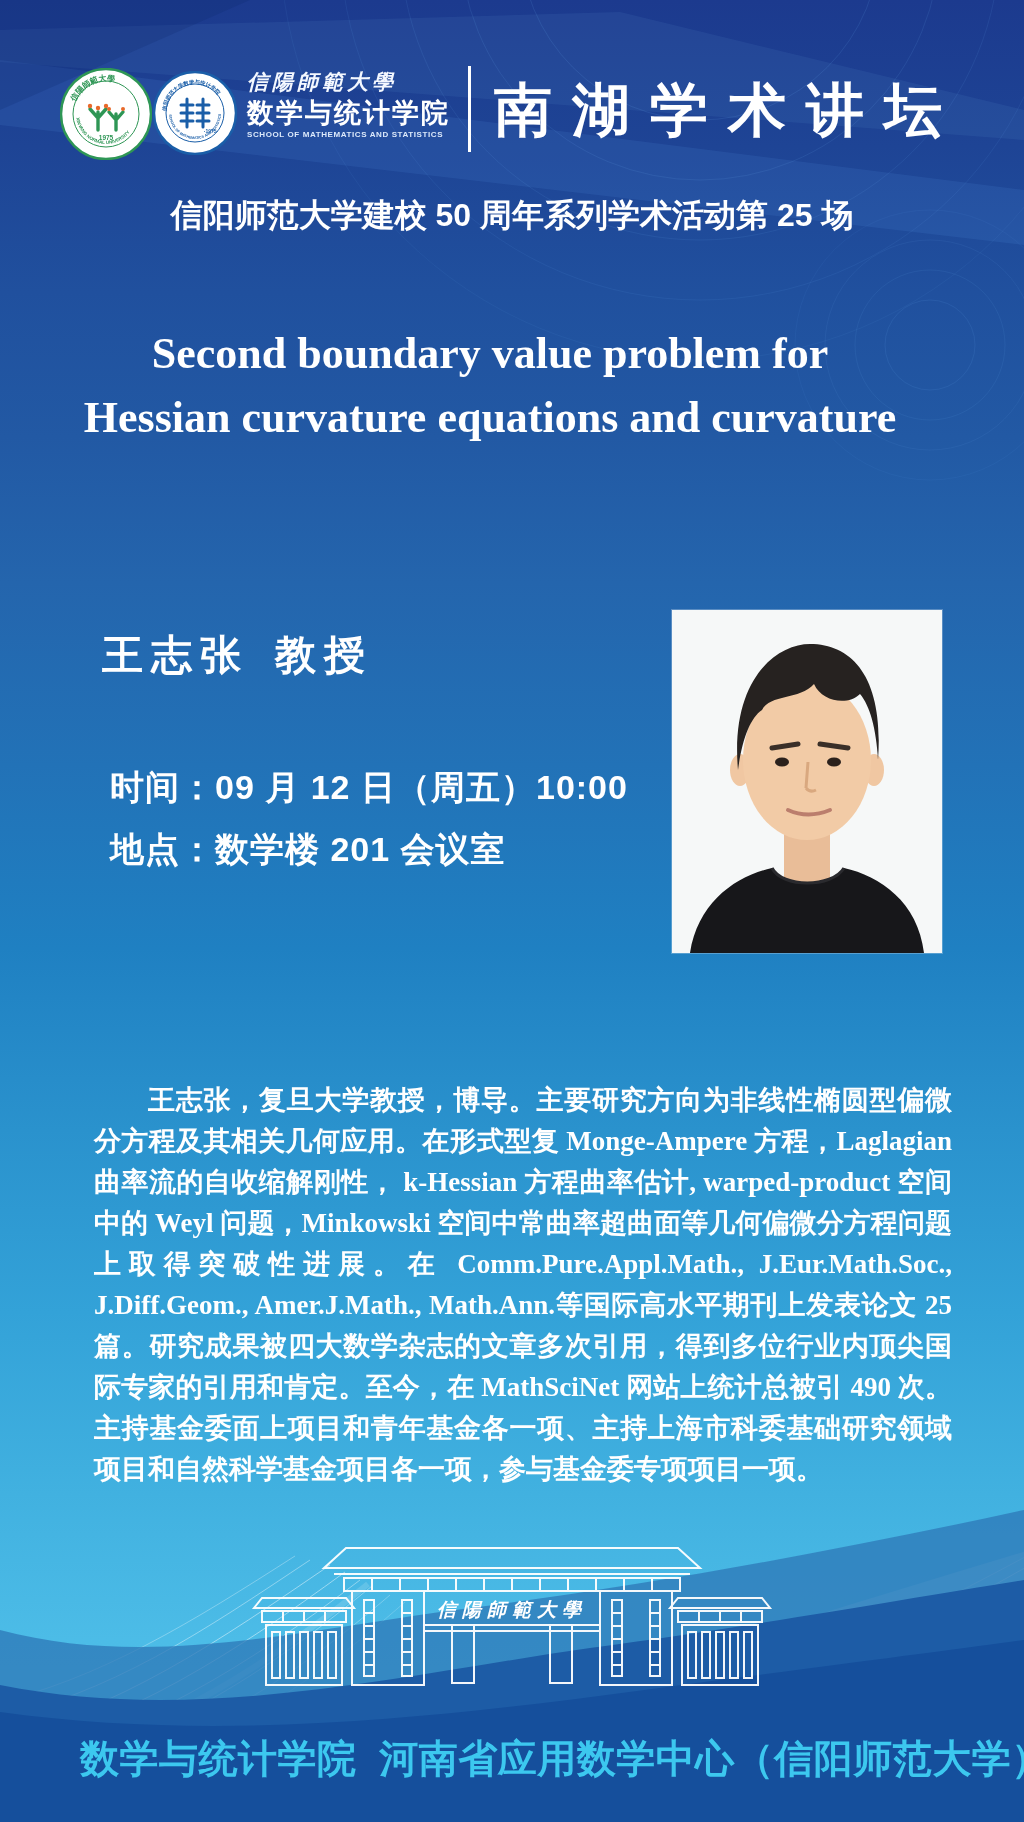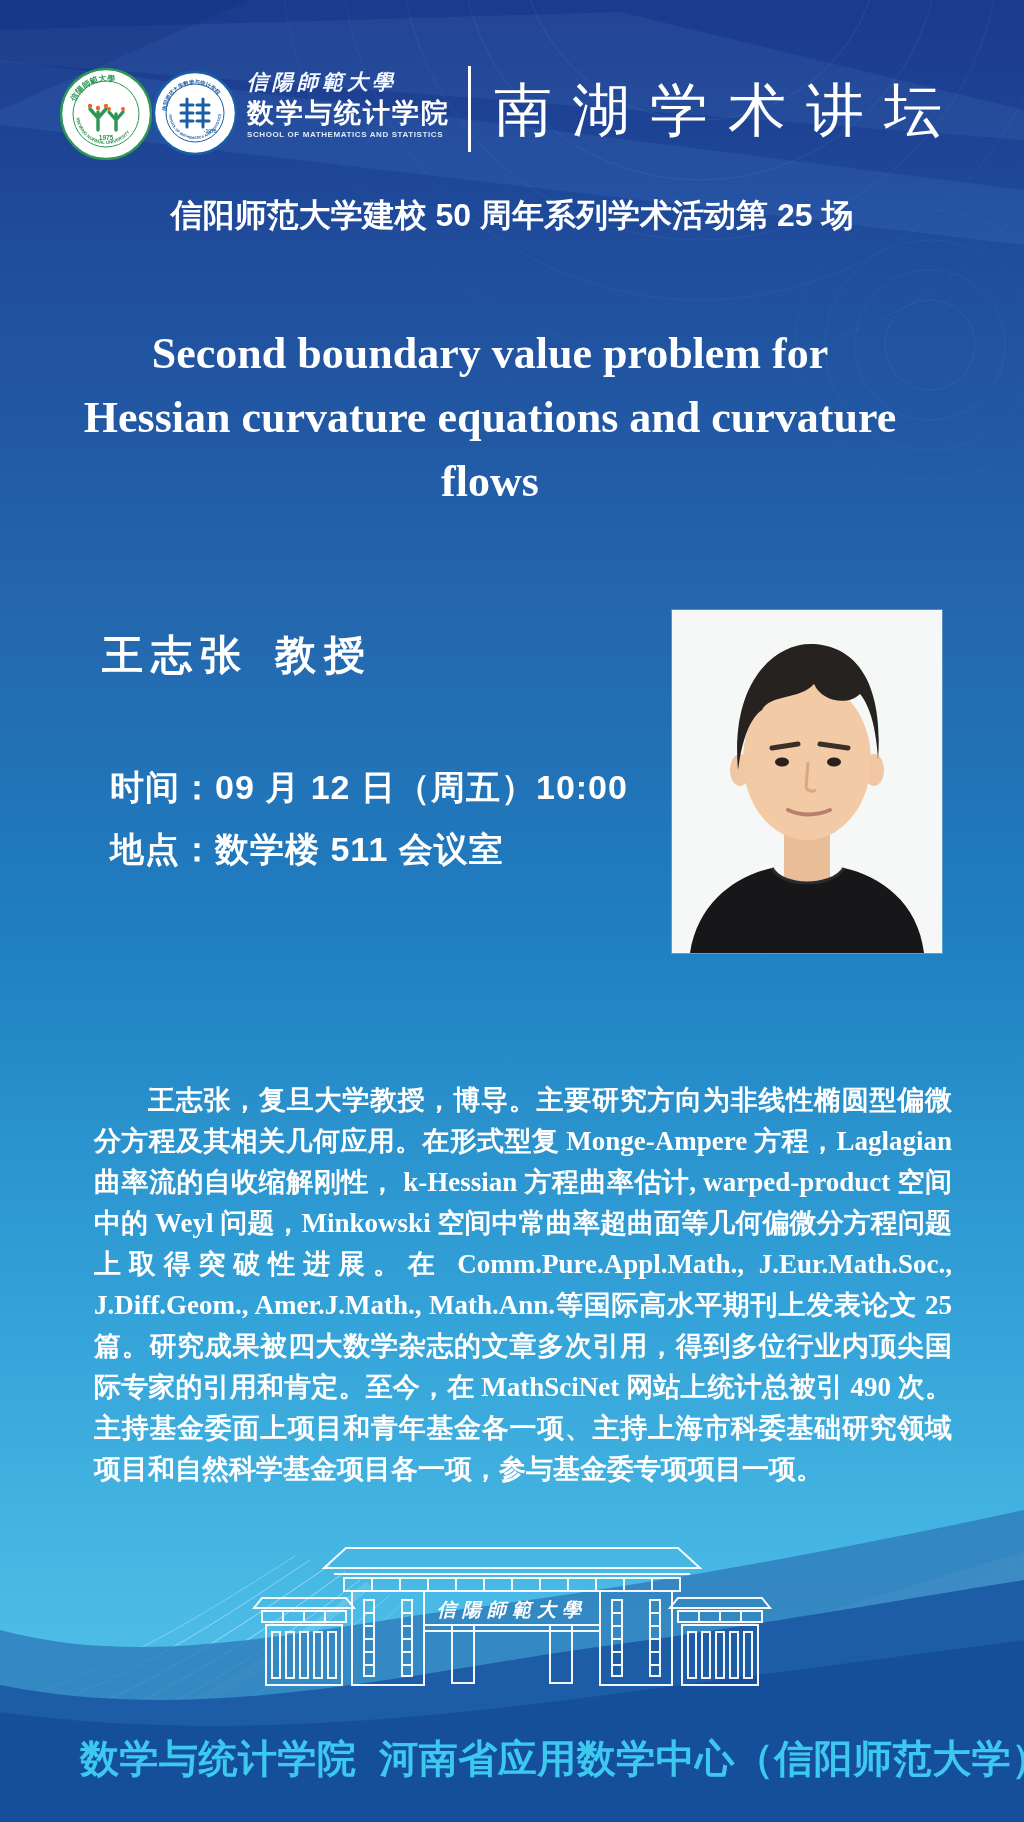--- a/index.html
+++ b/index.html
@@ -16,21 +16,21 @@
   
   .logo{position:absolute;}
   .logo1{left:60px;top:68px;}
   .logo2{left:153px;top:71px;}
   .nameblock{position:absolute;left:247px;top:72px;line-height:1;}
   .script{font-family:"Liberation Serif","DejaVu Serif",serif;font-style:italic;font-weight:bold;
     font-size:21px;letter-spacing:4px;color:#f4f8ff;}
   .school-cn{font-size:27px;font-weight:bold;letter-spacing:2px;margin-top:7px;color:#ffffff;}
   .school-en{font-size:8px;font-weight:bold;letter-spacing:0.6px;margin-top:4px;color:#dce9fb;}
   .divider{position:absolute;left:468px;top:66px;width:3px;height:86px;background:#fff;}
-  .forum{position:absolute;left:494px;top:72px;font-size:58px;font-weight:normal;
+  .forum{position:absolute;left:494px;top:72px;font-size:58px;font-weight:bold;
     letter-spacing:20px;white-space:nowrap;}
   
   .series{position:absolute;left:0;top:194px;width:1024px;text-align:center;
     font-size:32px;font-weight:bold;white-space:nowrap;}
   .talk-title{position:absolute;left:0;top:322px;width:980px;text-align:center;
     font-family:"Liberation Serif","DejaVu Serif",serif;font-weight:bold;
     font-size:44px;line-height:64px;}
   
   .speaker{position:absolute;left:102px;top:628px;font-size:41px;font-weight:bold;letter-spacing:8px;}
   .speaker .gap{display:inline-block;width:26px;}
@@ -118,30 +118,29 @@
 
   <div class="divider"></div>
 
   <div class="forum">南湖学术讲坛</div>
 
   <div class="series">信阳师范大学建校 50 周年系列学术活动第 25 场</div>
 
   <div class="talk-title">
     <div>Second boundary value problem for</div>
     <div>Hessian curvature equations and curvature</div>
-    <div>flows</div>
   </div>
 
   <div class="speaker">
     <span>王志张</span><span class="gap"></span><span>教授</span>
   </div>
 
   <div class="details">
     <div class="line">时间：09 月 12 日（周五）10:00</div>
-    <div class="line">地点：数学楼 511 会议室</div>
+    <div class="line">地点：数学楼 201 会议室</div>
   </div>
 
   <svg class="photo" width="270" height="343" viewBox="0 0 270 343">
     <rect width="270" height="343" fill="#f6f8f8"></rect>
     <rect x="112" y="205" width="46" height="70" fill="#e9bd98"></rect>
     <ellipse cx="68" cy="160" rx="10" ry="16" fill="#f0c7a2"></ellipse>
     <ellipse cx="202" cy="160" rx="10" ry="16" fill="#f0c7a2"></ellipse>
     <ellipse cx="135" cy="150" rx="64" ry="80" fill="#f2cba6"></ellipse>
     <path d="M66,160 C58,70 104,34 138,34 C182,34 212,70 206,150
              C204,118 198,96 188,84 C176,96 150,92 142,74

